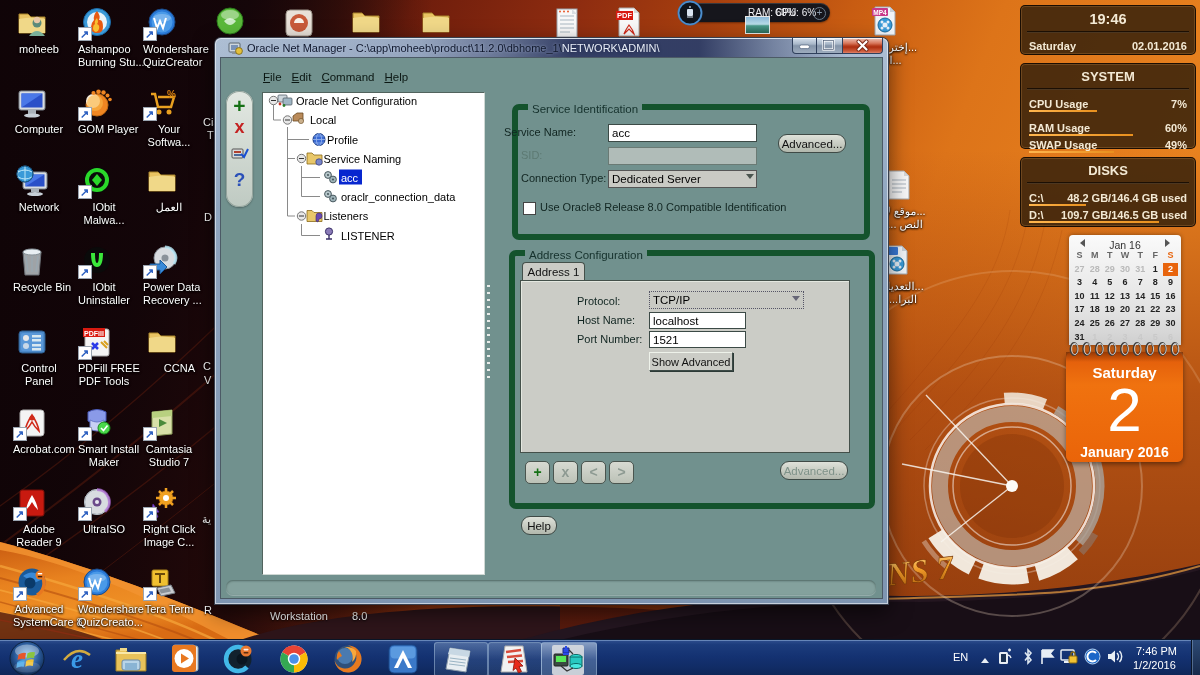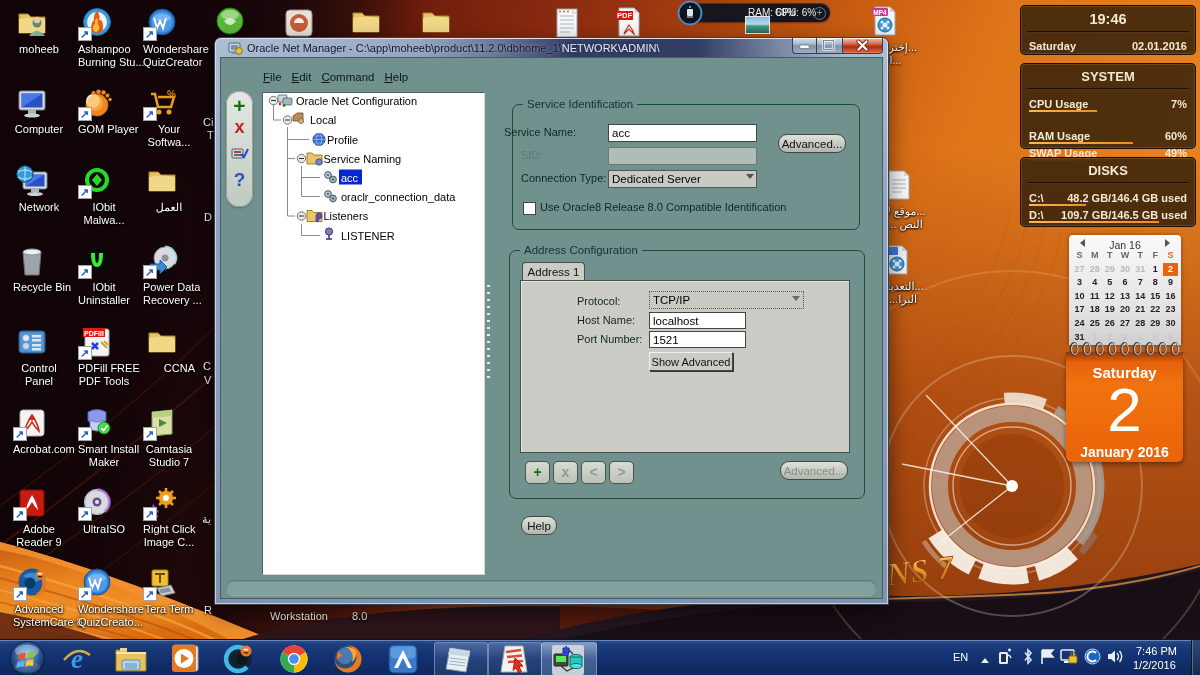--- a/index.html
+++ b/index.html
@@ -35,21 +35,21 @@
   
   #capbtns{position:absolute;right:5px;top:0px;height:17px;display:flex;}
   .cb{height:16px;box-sizing:border-box;border:1px solid #30405c;border-top:none;
     background:linear-gradient(180deg,#d8e2ee 0%,#a9b8c9 40%,#8494a9 52%,#9dacbe 100%);
     box-shadow:inset 0 1px 0 rgba(255,255,255,0.7);}
   .cb.min{width:25px;border-radius:0 0 0 4px;}
   .cb.max{width:25px;border-left:none;border-right:none;}
   .cb.cls{width:41px;border-radius:0 0 4px 0;
     background:linear-gradient(180deg,#eec5b8 0%,#d8775c 35%,#bc4526 50%,#ad2e10 60%,#cc5c3c 88%,#e0826a 100%);}
   
-  .grp{position:absolute;border:1px solid #14532d;border-radius:7px;text-decoration:underline;}
+  .grp{position:absolute;border:6px solid #14532d;border-radius:7px;text-decoration:underline;}
   .grplab{position:absolute;top:-7px;left:10px;background:#71918e;padding:0 4px;
     font-size:11.5px;color:#15312c;}
   .txt{position:absolute;background:#fff;border:1px solid #3c4a46;box-sizing:border-box;
     font-size:11.5px;color:#000;padding:1px 3px;line-height:14px;}
   .lab{position:absolute;font-size:11px;color:#112521;white-space:nowrap;}
   .btn{position:absolute;box-sizing:border-box;border:1px solid #3f4a46;border-radius:9px;
     background:linear-gradient(180deg,#dfe2da 0%,#c3c8be 60%,#b2b8ad 100%);
     font-size:11.5px;color:#111;text-align:center;}
   .sq{position:absolute;box-sizing:border-box;width:25px;height:23px;border-radius:5px;
     border:1px solid #4a554f;background:linear-gradient(180deg,#d7dad2,#bcc2b7);
@@ -522,21 +522,21 @@
     </div>
 
     <div class="gadget" style="top:63px;height:84px;">
       <div class="gt">SYSTEM</div>
       <div class="sep"></div>
       <div class="grow" style="margin-top:8px;">
           <span class="l">CPU Usage</span>
           <span class="r">7%</span>
           <div class="gbar" style="width:68px;"></div>
         </div>
-      <div class="grow" style="margin-top:18px;">
+      <div class="grow" style="margin-top:10px;">
           <span class="l">RAM Usage</span>
           <span class="r">60%</span>
           <div class="gbar" style="width:104px;"></div>
         </div>
       <div class="grow" style="margin-top:3px;">
           <span class="l">SWAP Usage</span>
           <span class="r">49%</span>
           <div class="gbar" style="width:85px;"></div>
         </div>
     </div>

